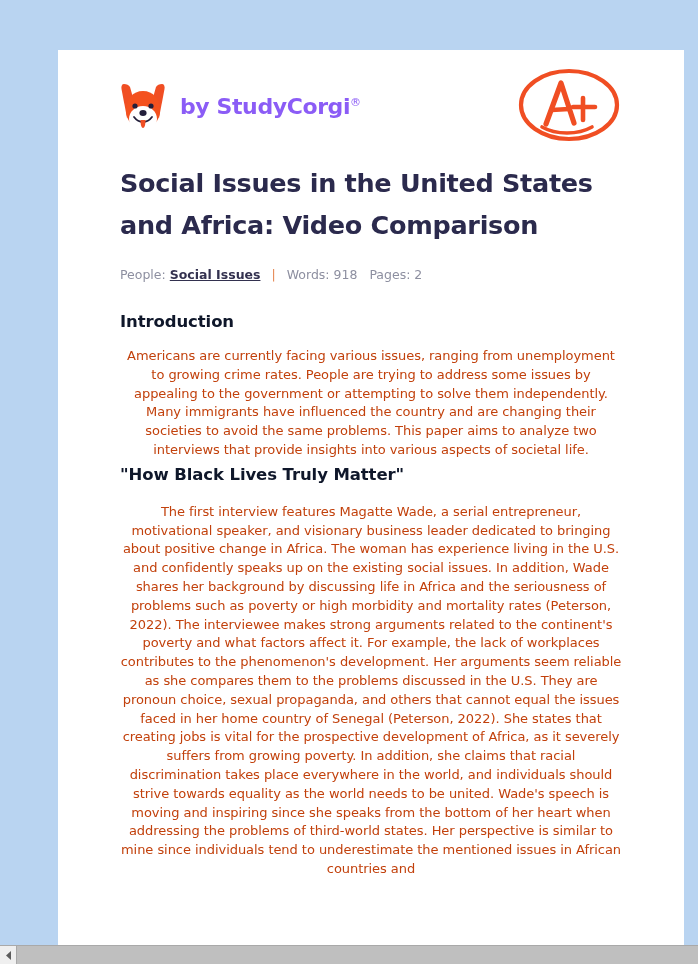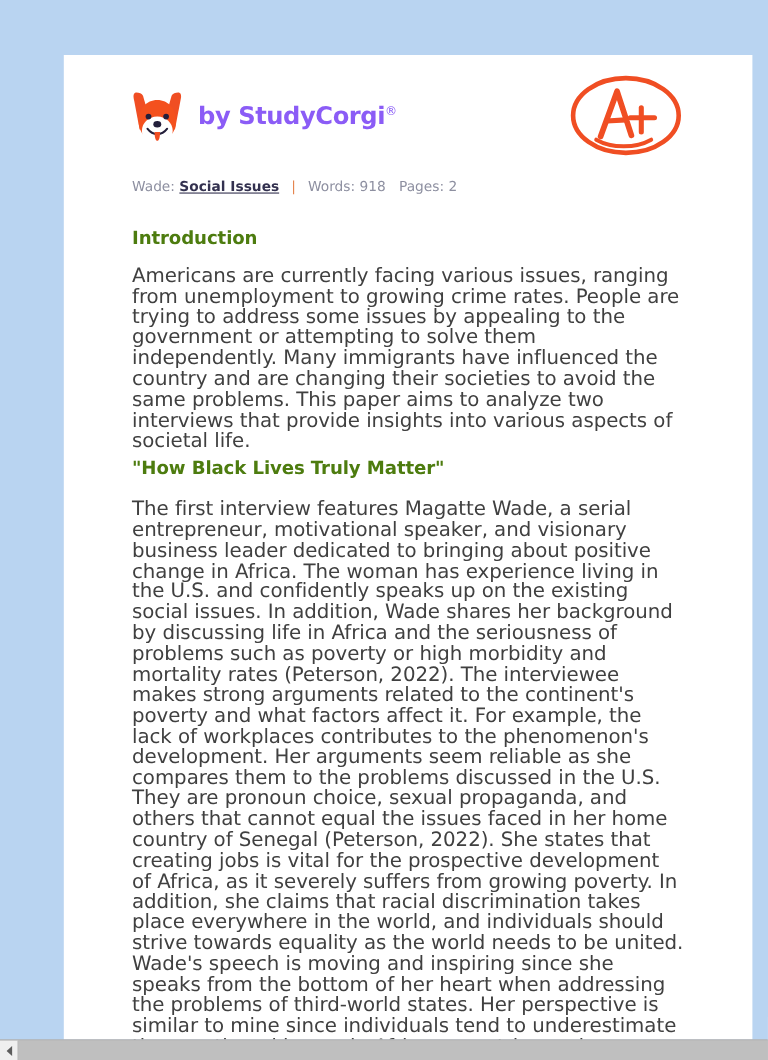--- a/index.html
+++ b/index.html
@@ -101,34 +101,35 @@
   }
   .meta .sep {
     color: #e5854f;
     margin: 0 11px;
   }
   .meta .words { margin-right: 12px; }
 
   h2.section-heading {
     font-size: 16.5px;
     font-weight: bold;
-    color: #4d7c0f;
+    color: #0f172a;
     line-height: 22px;
     margin-bottom: 14px;
     letter-spacing: -0.1px;
   }
 
   h2.section-heading.tight { margin-top: 2px; margin-bottom: 17px; }
 
   p.para {
-    font-size: 18px;
+    font-size: 13px;
     line-height: 18.8px;
-    color: #404040;
+    color: #c2410c;
     margin-bottom: 0px;
     letter-spacing: -0.05px;
+    text-align: center;
   }
 
   p.para + h2.section-heading { margin-top: 4px; }
 
   
   .scrollbar {
     position: absolute;
     left: 0;
     bottom: 0;
     width: 698px;
@@ -205,23 +206,24 @@
           <path d="M67 33 L67 55" fill="none" stroke="#f04e23" stroke-width="4.6" stroke-linecap="round"></path>
           <path d="M57 42 L79 42" fill="none" stroke="#f04e23" stroke-width="4.6" stroke-linecap="round"></path>
 
           <path d="M26 62 C40 70 62 70 76 62" fill="none" stroke="#f04e23" stroke-width="3.6" stroke-linecap="round"></path>
         </svg>
       </span>
     </div>
 
     <div class="doc-body">
 
+      <h1 class="doc-title">Social Issues in the United States and Africa: Video Comparison</h1>
 
       <div class="meta">
-        <span class="label">Wade:</span>
+        <span class="label">People:</span>
         <span class="topic-value">Social Issues</span>
         <span class="sep">|</span>
         <span class="words">Words: 918</span>
         <span class="pages">Pages: 2</span>
       </div>
 
       <h2 class="section-heading">Introduction</h2>
       <p class="para">Americans are currently facing various issues, ranging from unemployment to growing crime rates. People are trying to address some issues by appealing to the government or attempting to solve them independently. Many immigrants have influenced the country and are changing their societies to avoid the same problems. This paper aims to analyze two interviews that provide insights into various aspects of societal life.</p>
 
       <h2 class="section-heading tight">"How Black Lives Truly Matter"</h2>

